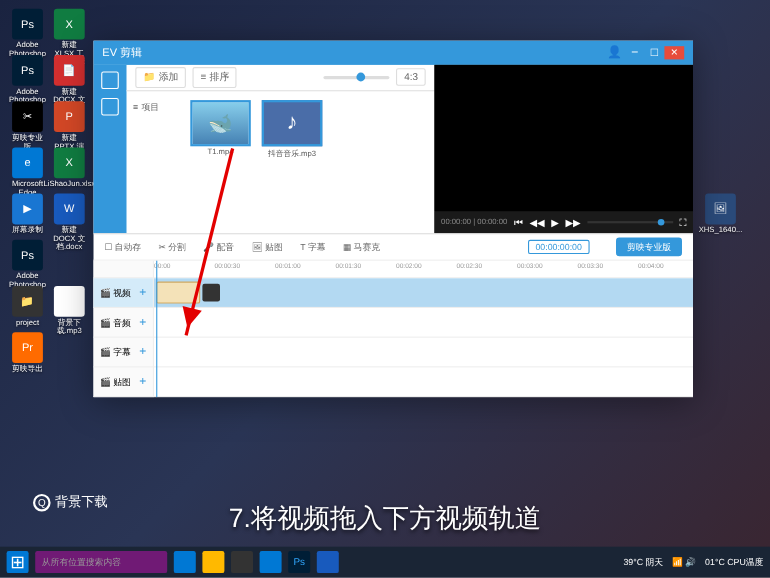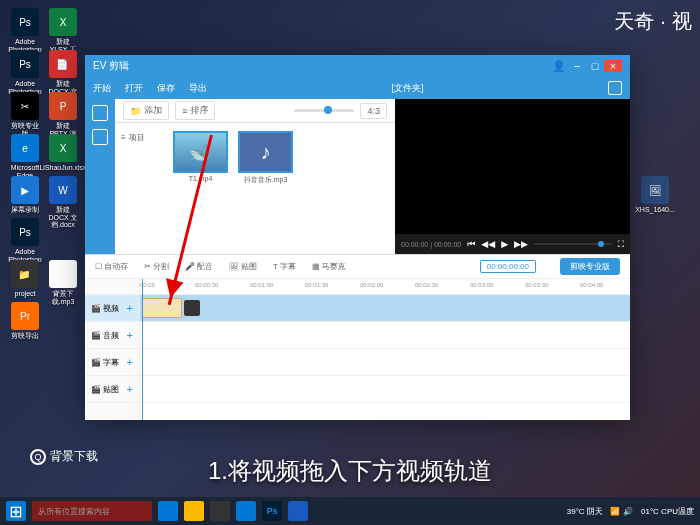--- a/index.html
+++ b/index.html
@@ -2,21 +2,21 @@
 <html><head>
 <meta charset="utf-8">
 <style>
 *{margin:0;padding:0;box-sizing:border-box;font-family:"Microsoft YaHei",sans-serif}
 body{width:700px;height:525px;background:linear-gradient(135deg,#1a2340 0%,#2a3555 50%,#3a2530 100%);position:relative;overflow:hidden}
 .desktop{position:absolute;inset:0}
 .di{position:absolute;width:30px;display:flex;flex-direction:column;align-items:center;gap:2px}
 .di .ic{width:28px;height:28px;border-radius:3px;display:flex;align-items:center;justify-content:center;font-size:10px;color:#fff}
 .di .lb{font-size:7px;color:#fff;text-align:center;line-height:1.1;text-shadow:0 1px 2px rgba(0,0,0,.8)}
 .wm{position:absolute;top:8px;right:8px;color:#fff;font-size:20px;font-weight:300}
-.app{position:absolute;left:85px;top:55px;width:545px;height:365px;background:#fff;box-shadow:0 4px 30px rgba(0,0,0,.4);display:flex;flex-direction:column}
+.app{position:absolute;left:85px;top:37px;width:545px;height:324px;background:#fff;box-shadow:0 4px 30px rgba(0,0,0,.4);display:flex;flex-direction:column}
 .tb{height:22px;background:#3498db;display:flex;align-items:center;padding:0 8px;color:#fff;font-size:10px}
 .tb .spacer{flex:1}
 .tb .wbtn{width:18px;text-align:center;font-size:11px;cursor:pointer}
 .tb .close{background:#e74c3c}
 .menu{height:22px;background:#3498db;display:flex;align-items:center;padding:0 8px;gap:14px;color:#fff;font-size:9px}
 .menu .center{flex:1;text-align:center;font-size:9px}
 .menu .user{width:14px;height:14px;border:1px solid #fff;border-radius:2px}
 .top{display:flex;height:155px}
 .lp{width:30px;background:#3498db;display:flex;flex-direction:column;align-items:center;padding-top:6px;gap:8px}
 .lp .ico{width:16px;height:16px;border:1px solid #fff;border-radius:2px}
@@ -56,29 +56,28 @@
 .trow.sel{background:#b3d9f2}
 .clip{position:absolute;left:2px;top:3px;width:40px;height:20px;background:#f4e2b8;border:1px solid #d4a960;border-radius:2px}
 .clip2{position:absolute;left:44px;top:5px;width:16px;height:16px;background:#333;border-radius:2px}
 .ph{position:absolute;left:2px;top:0;width:1px;height:100%;background:#3498db}
 .arrow{position:absolute;left:210px;top:135px;width:3px;height:175px;background:#e30000;transform:rotate(14deg);transform-origin:top;z-index:20}
 .arrow::after{content:"";position:absolute;bottom:-2px;left:-8px;border:9px solid transparent;border-top:18px solid #e30000}
 .caption{position:absolute;bottom:38px;left:0;right:0;text-align:center;color:#fff;font-size:24px;font-weight:400;text-shadow:0 2px 4px rgba(0,0,0,.8)}
 .brand{position:absolute;bottom:60px;left:30px;color:#fff;font-size:12px;display:flex;align-items:center;gap:4px}
 .brand .logo{width:16px;height:16px;border:2px solid #fff;border-radius:50%;display:flex;align-items:center;justify-content:center;font-size:9px}
 .taskbar{position:absolute;bottom:0;left:0;right:0;height:28px;background:#1a2535;display:flex;align-items:center;padding:0 6px;gap:6px}
-.taskbar .srch{width:120px;height:20px;background:#7f1d1d;border-radius:2px;font-size:8px;color:#999;padding:0 6px;display:flex;align-items:center}
+.taskbar .srch{width:120px;height:20px;background:#701a75;border-radius:2px;font-size:8px;color:#999;padding:0 6px;display:flex;align-items:center}
 .taskbar .ti{width:20px;height:20px;border-radius:2px;display:flex;align-items:center;justify-content:center}
 .taskbar .sys{margin-left:auto;display:flex;align-items:center;gap:8px;color:#fff;font-size:8px}
 </style>
 </head>
 <body>
 
 <div class="desktop">
-  <div class="wm">天奇 · 视</div>
   <div id="icons">
       <div class="di" style="left: 10px; top: 8px;">
         <div class="ic" style="background:#001e36">Ps</div>
         <div class="lb">Adobe Photoshop</div>
       </div>
       <div class="di" style="left: 10px; top: 50px;">
         <div class="ic" style="background:#001e36">Ps</div>
         <div class="lb">Adobe Photoshop</div>
       </div>
       <div class="di" style="left: 10px; top: 92px;">
@@ -136,28 +135,20 @@
     </div>
 
   <div class="app">
     <div class="tb">
       <span>EV 剪辑</span>
       <div class="spacer"></div>
       <span class="wbtn">👤</span>
       <span class="wbtn">−</span>
       <span class="wbtn">□</span>
       <span class="wbtn close">×</span>
-    </div>
-    <div class="menu">
-      <span>开始</span>
-      <span>打开</span>
-      <span>保存</span>
-      <span>导出</span>
-      <span class="center">[文件夹]</span>
-      <span class="user"></span>
     </div>
     <div class="top">
       <div class="lp">
         <div class="ico"></div>
         <div class="ico"></div>
       </div>
       <div class="mp">
         <div class="tbar">
           <span class="btn">📁 <span>添加</span></span>
           <span class="btn">≡ <span>排序</span></span>
@@ -254,21 +245,21 @@
           <div class="trow"></div>
           <div class="trow"></div>
           <div class="trow"></div>
           <div class="ph"></div>
         </div>
       </div>
     </div>
   </div>
 
   <div class="arrow"></div>
-  <div class="caption">1.将视频拖入下方视频轨道</div>
+  <div class="caption">7.将视频拖入下方视频轨道</div>
   <div class="brand">
       <span class="logo">Q</span>
       <span>背景下载</span>
     </div>
 
   <div class="taskbar">
     <div class="ti" style="background:#0078d4;color:#fff">⊞</div>
     <div class="srch">从所有位置搜索内容</div>
     <div class="ti" style="background:#0078d4"></div>
     <div class="ti" style="background:#ffb900"></div>

